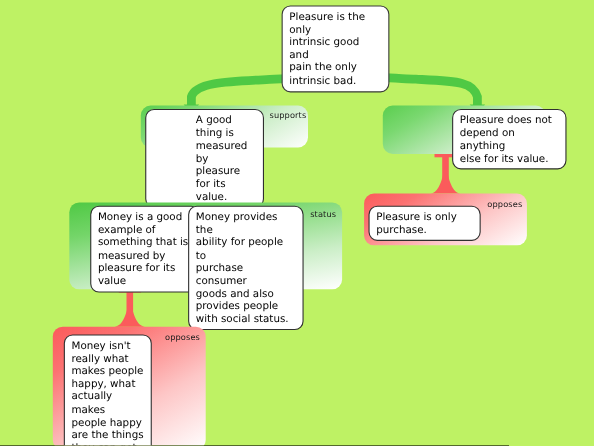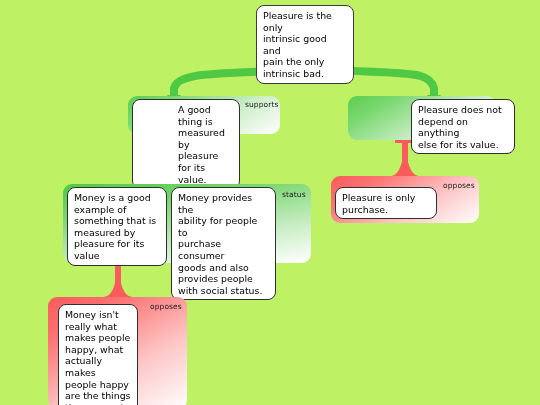--- a/index.html
+++ b/index.html
@@ -101,21 +101,21 @@
   <span class="tag" style="left:459px;top:100px;">supports</span>
   <div class="claim" style="left:368px;top:99px;width:104px;margin-left:43px;">
     <p>Pleasure does not
 depend on anything
 else for its value.</p>
   </div>
 
   <div class="panel wide" style="left:63px;top:184px;width:248px;height:79px;">
   </div>
   <span class="tag" style="left:282px;top:190px;">status</span>
-  <div class="claim" style="left:67px;top:187px;width:100px;">
+  <div class="claim" style="left:82px;top:187px;width:100px;">
     <p>Money is a good
 example of
 something that is
 measured by
 pleasure for its
 value</p>
   </div>
   <div class="claim" style="left:171px;top:187px;width:105px;">
     <p>Money provides the
 ability for people to

